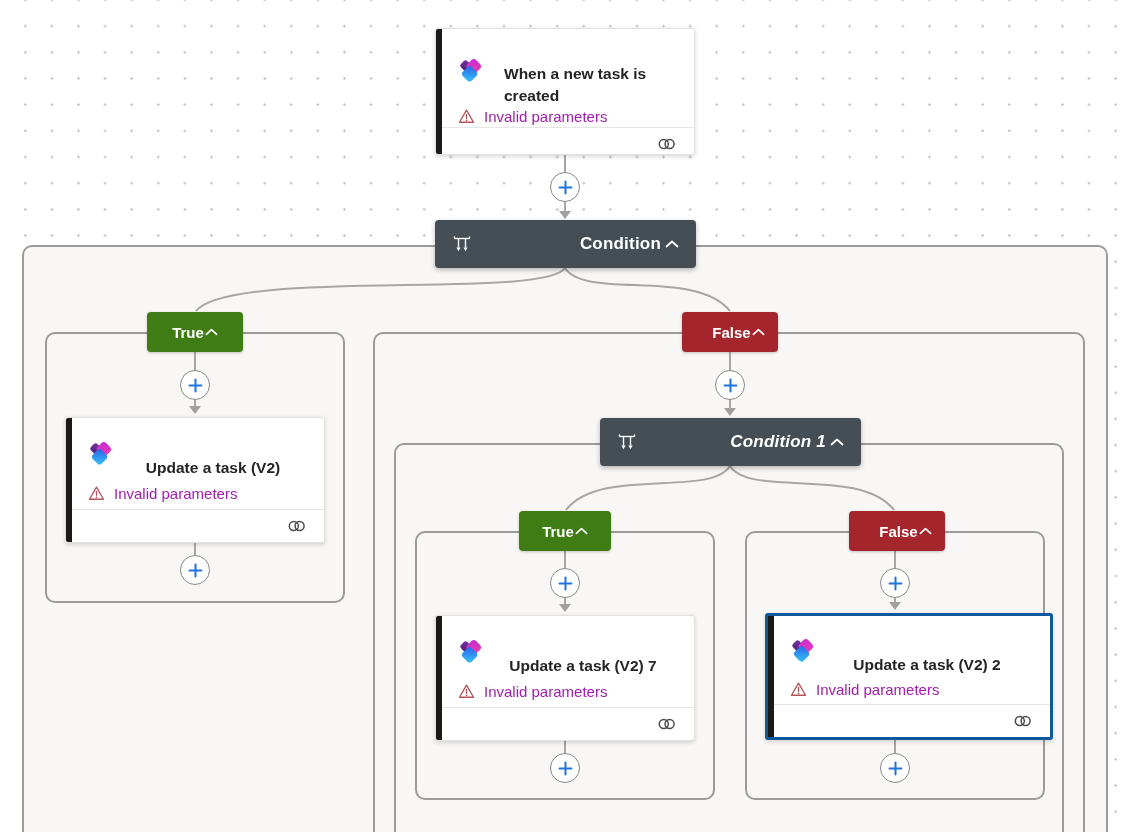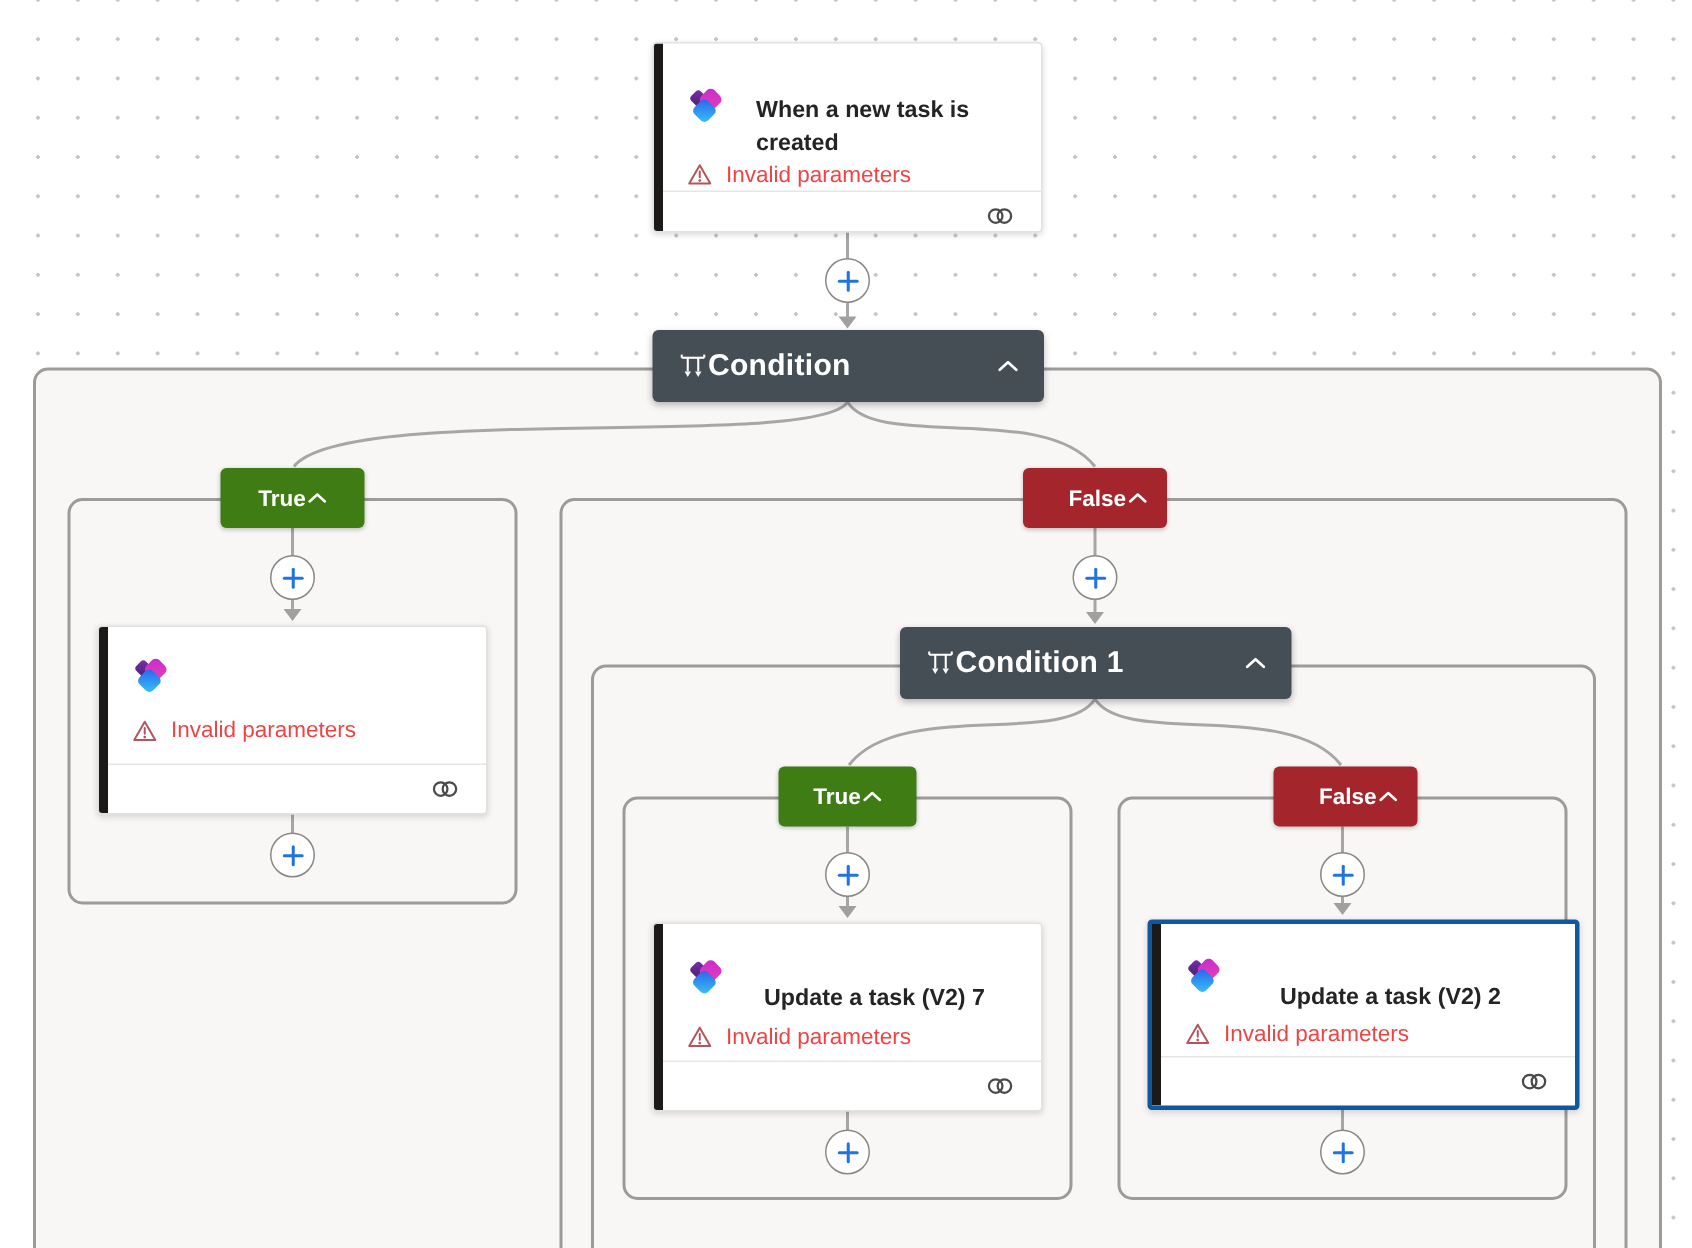--- a/index.html
+++ b/index.html
@@ -37,33 +37,33 @@
   }
   .card.selected { border:3px solid #10589e; }
   .accent { position:absolute; left:0; top:0; bottom:0; width:6px; background:#1b1a19; z-index:1; }
   .card .body { flex:1; display:flex; flex-direction:column; justify-content:space-evenly; padding:6px 14px 2px 20px; }
   .title-row { display:flex; align-items:center; }
   .ic-app { width:30px; height:30px; flex:0 0 30px; }
   .title-wrap { flex:1; display:flex; justify-content:center;margin-top:28px; }
   .title-text { font-size:15.5px; font-weight:600; color:#242424; line-height:1.45; text-align:left; }
   .trigger-card .title-text { max-width:158px; }
   .status-row { display:flex; align-items:center; gap:9px; padding-left:2px; }
-  .status-text { font-size:15px; color:#ef4444; }
+  .status-text { font-size:15px; color:#a21caf; }
   .card .footer {
     border-top:1px solid #e8e6e4; height:33px; flex:0 0 33px;
     display:flex; align-items:center; justify-content:flex-end; padding:0 15px;
   }
   .link-btn { background:none; border:none; cursor:pointer; display:flex; align-items:center; padding:2px; }
   
   .cond-header {
     background:#454d55; border-radius:4px; color:#fff;
     display:flex; align-items:center; padding:0 13px 0 17px;
     box-shadow:0 2px 5px rgba(0,0,0,.28); cursor:pointer;
   }
-  .cond-label { flex:1; text-align:left; font-size:20px; font-weight:600; letter-spacing:.2px; }
+  .cond-label { flex:1; text-align:right; font-size:17px; font-weight:600; letter-spacing:.2px; }
   .collapse-btn { background:none; border:none; cursor:pointer; display:flex; align-items:center; padding:4px; }
   
   .badge {
     border-radius:4px; color:#fff; display:flex; align-items:center; justify-content:center;
     gap:1px; font-size:15px; font-weight:700; box-shadow:0 1px 3px rgba(0,0,0,.22);
     cursor:pointer;
   }
   .badge.true  { background:#3f7d14; }
   .badge.false { background:#a4262c;padding-left:17px; }
   
@@ -217,20 +217,23 @@
       </svg>
   </button>
 
   <div class="node card" style="left:65px;top:417px;width:260px;height:126px;">
     <div class="accent"></div>
     <div class="body">
       <div class="title-row">
         <svg class="ic-app">
             <use href="#sym-planner"></use>
           </svg>
+        <span class="title-wrap">
+            <span class="title-text">Update a task (V2)</span>
+          </span>
       </div>
       <div class="status-row">
         <svg width="17" height="16" viewBox="0 0 16 15">
             <use href="#sym-warning"></use>
           </svg>
         <span class="status-text">Invalid parameters</span>
       </div>
     </div>
     <div class="footer">
       <button class="link-btn">
@@ -246,21 +249,21 @@
         <use href="#sym-plus"></use>
       </svg>
   </button>
 
   <button class="plus" style="left:715px;top:370px;">
     <svg width="17" height="17" viewBox="0 0 16 16">
         <use href="#sym-plus"></use>
       </svg>
   </button>
 
-  <div class="node cond-header" style="left:600px;top:418px;width:261px;height:48px;">
+  <div class="node cond-header" style="left:600px;top:418px;width:261px;height:48px;font-style:italic;">
     <svg width="20" height="20" viewBox="0 0 20 20">
         <use href="#sym-condition"></use>
       </svg>
     <span class="cond-label">Condition 1</span>
     <button class="collapse-btn">
       <svg width="14" height="8" viewBox="0 0 14 8">
           <use href="#sym-chevron-up"></use>
         </svg>
     </button>
   </div>

